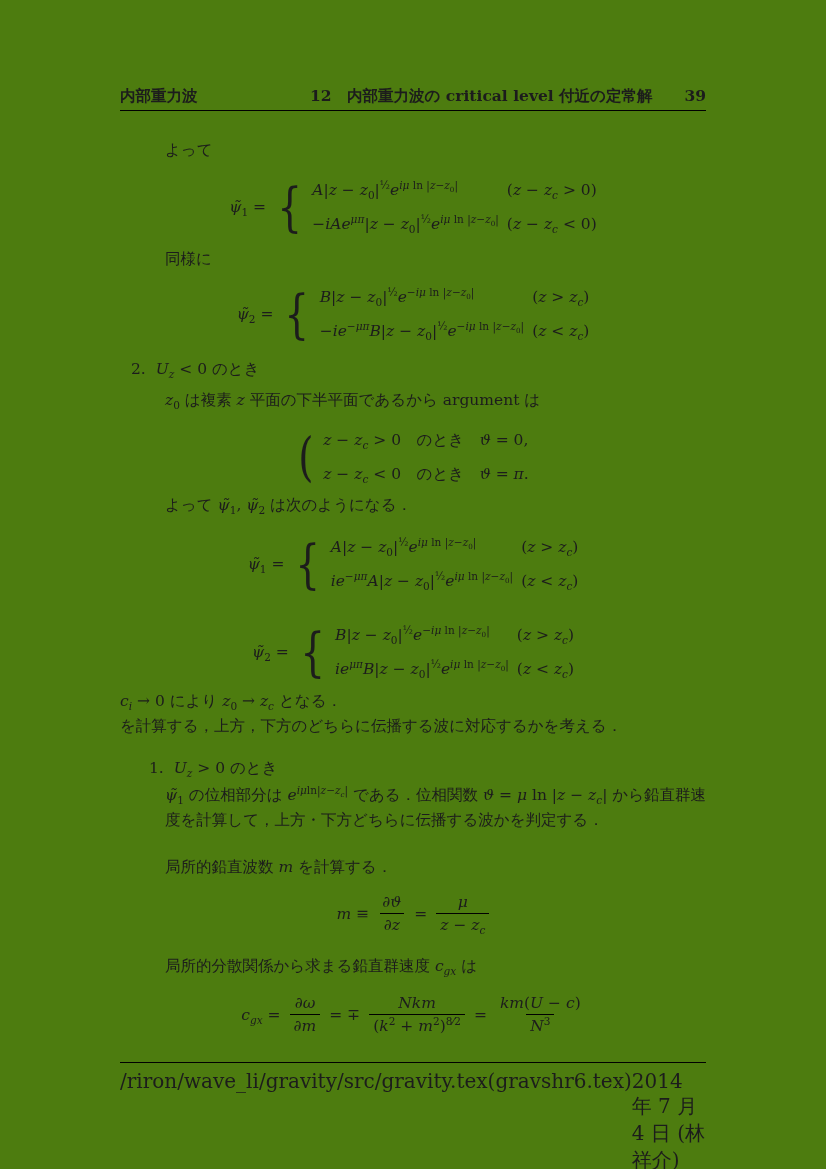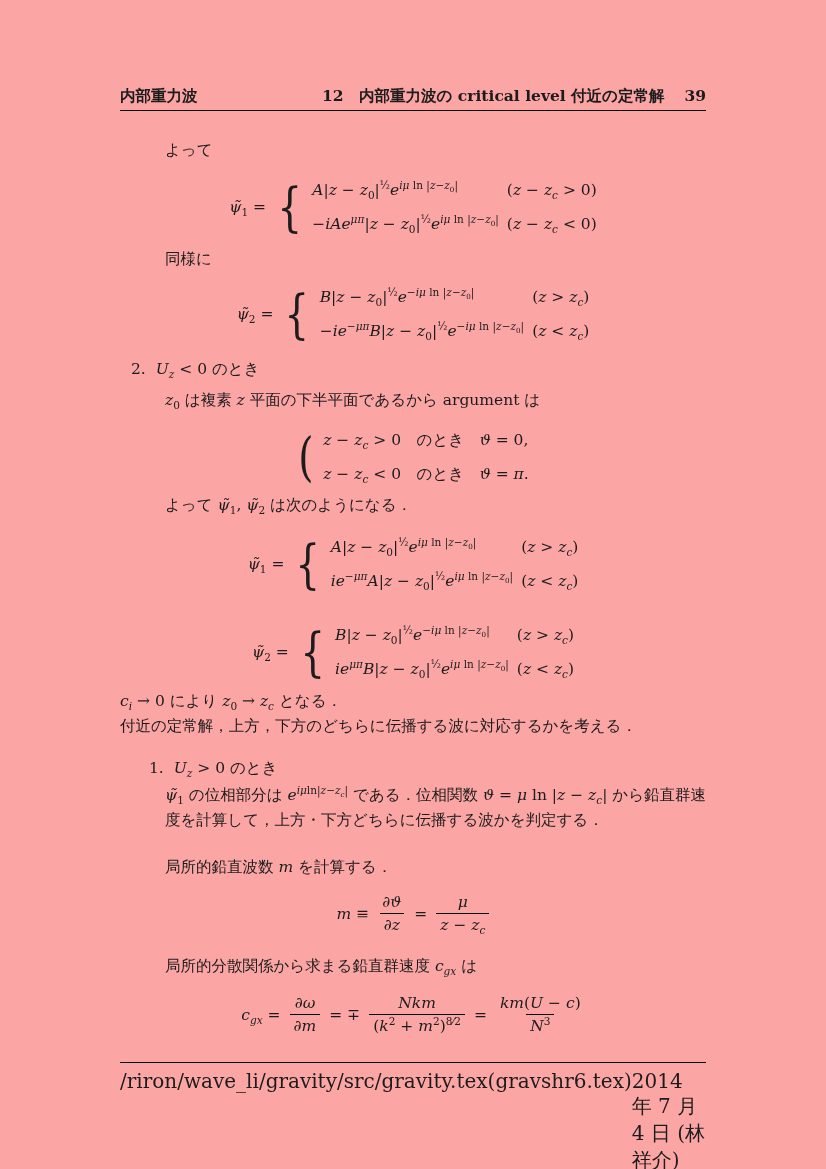--- a/index.html
+++ b/index.html
@@ -1,29 +1,29 @@
 <!DOCTYPE html>
 <html lang="ja"><head>
 <meta charset="utf-8">
 <style>
   html, body { margin:0; padding:0; background:#ffffff; }
   .page {
-    position:relative; width:826px; height:1169px; background:#fca5a5;
+    position:relative; width:826px; height:1169px; background:#4d7c0f;
     color:#1c1c1c; font-family:"DejaVu Serif","Liberation Serif",serif;
     font-size:15.5px; overflow:hidden;
   }
   .abs { position:absolute; white-space:nowrap; line-height:1.25; }
 
   
   .header {
     position:absolute; left:120px; top:86px; width:586px;
     display:flex; justify-content:space-between; align-items:baseline;
     font-weight:bold; font-size:15.5px;
   }
-  .header-right { display:flex; gap:20px; align-items:baseline; }
+  .header-right { display:flex; gap:32px; align-items:baseline; }
   .hr-rule { position:absolute; left:120px; width:586px; border-top:1.3px solid #000; height:0; }
   .footer {
     position:absolute; left:120px; top:1069px; width:586px;
     display:flex; justify-content:space-between; align-items:baseline;
     font-size:20px; font-weight:normal;
   }
 
   
   .eq {
     position:absolute; left:120px; width:586px;
@@ -119,21 +119,21 @@
     <span class="delim">{</span>
     <span class="crows">
       <span><i>B</i>|<i>z</i> − <i>z</i><sub>0</sub>|<sup>½</sup><i>e</i><sup>−<i>iμ</i> ln |<i>z</i>−<i>z</i><sub>0</sub>|</sup></span>
       <span>(<i>z</i> &gt; <i>z<sub>c</sub></i>)</span>
       <span><i>ie</i><sup><i>μπ</i></sup><i>B</i>|<i>z</i> − <i>z</i><sub>0</sub>|<sup>½</sup><i>e</i><sup><i>iμ</i> ln |<i>z</i>−<i>z</i><sub>0</sub>|</sup></span>
       <span>(<i>z</i> &lt; <i>z<sub>c</sub></i>)</span>
     </span>
   </div>
 
   <div class="abs" style="left:120px; top:692px"><i>c<sub>i</sub></i> → 0 により <i>z</i><sub>0</sub> → <i>z<sub>c</sub></i> となる．</div>
-  <div class="abs" style="left:120px; top:717px">付近の定常解，上方，下方のどちらに伝播する波に対応するかを考える．</div>
+  <div class="abs" style="left:120px; top:717px">を計算する，上方，下方のどちらに伝播する波に対応するかを考える．</div>
 
   <div class="abs" style="left:149px; top:759px">1.&nbsp;&nbsp;<i>U<sub>z</sub></i> &gt; 0 のとき</div>
 
   <div class="abs" style="left:165px; top:786px"><i>ψ̃</i><sub>1</sub> の位相部分は <i>e</i><sup><i>iμ</i>ln|<i>z</i>−<i>z<sub>c</sub></i>|</sup> である．位相関数 <i>ϑ</i> = <i>μ</i> ln |<i>z</i> − <i>z<sub>c</sub></i>| から鉛直群速</div>
   <div class="abs" style="left:165px; top:858px">局所的鉛直波数 <i>m</i> を計算する．</div>
 
   <div class="abs" style="left:165px; top:811px">度を計算して，上方・下方どちらに伝播する波かを判定する．</div>
 
   <div class="eq" style="top:892px">
     <span class="mrow">

